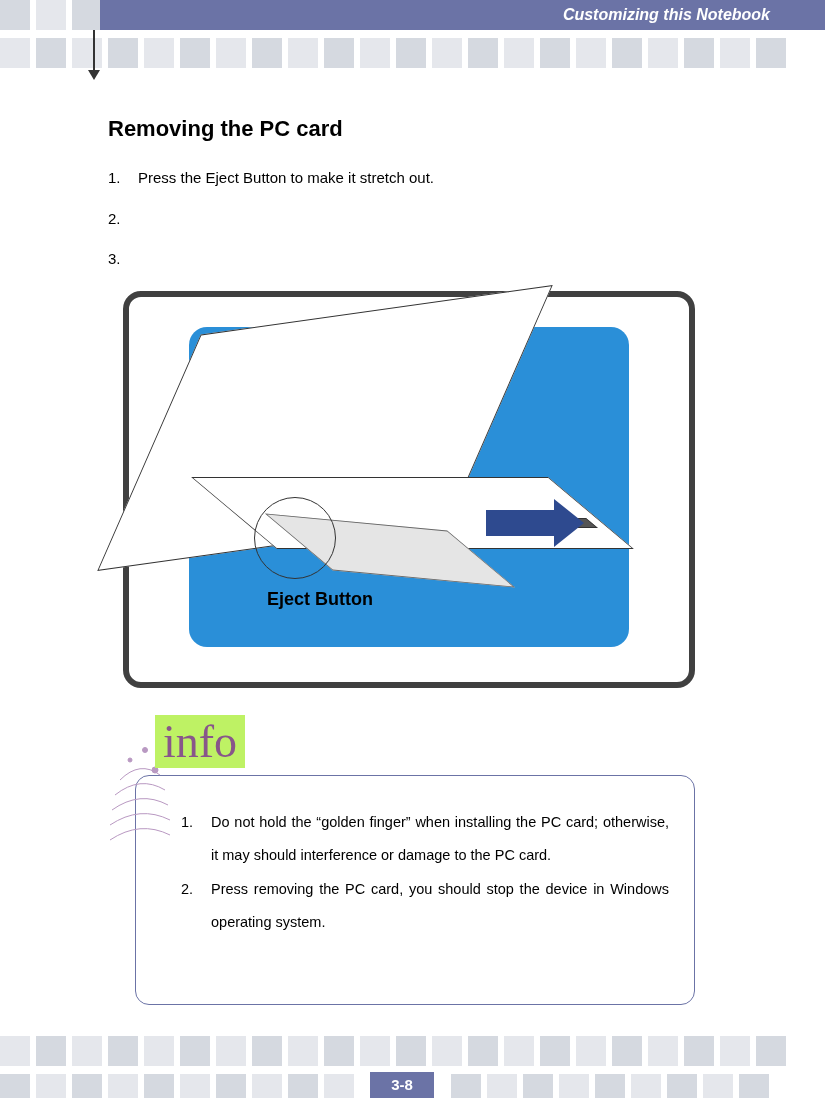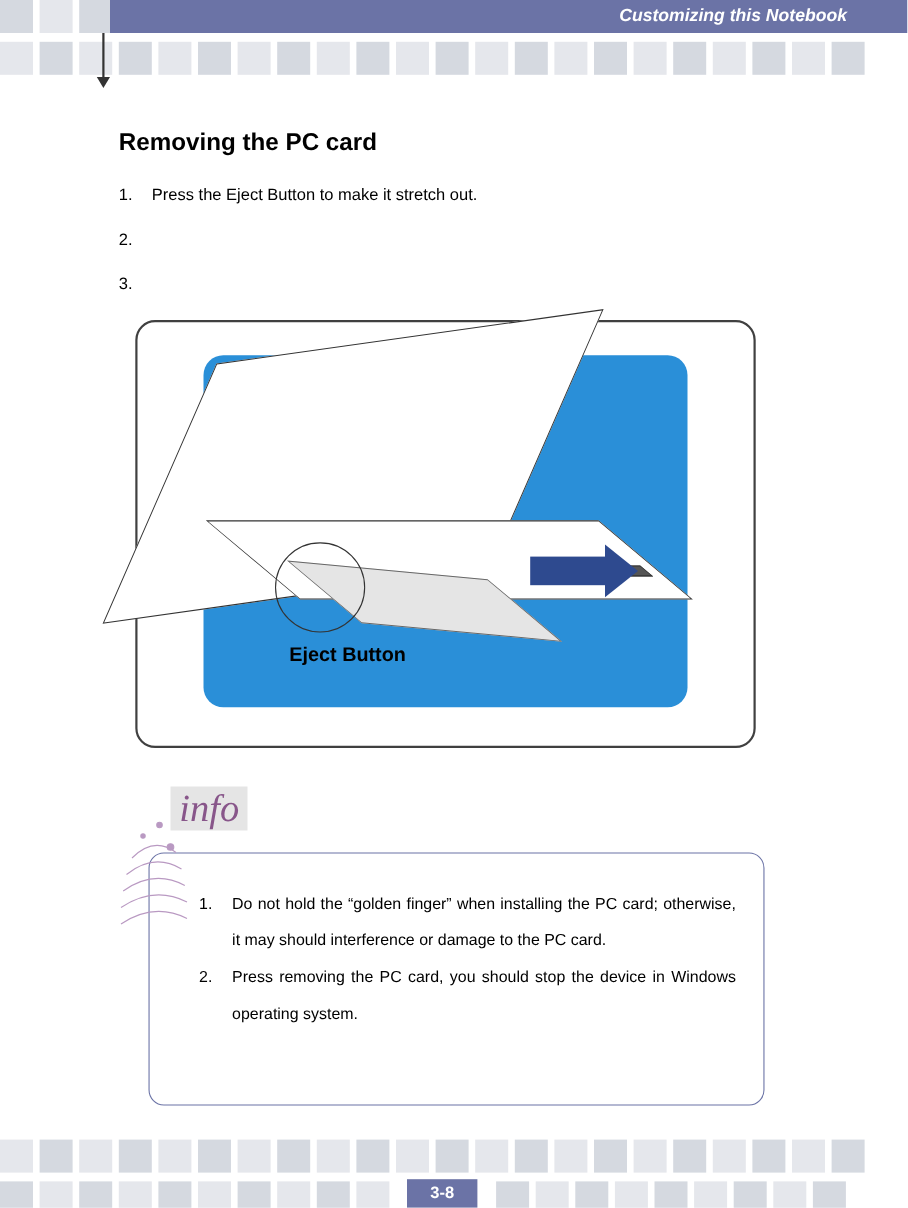--- a/index.html
+++ b/index.html
@@ -80,21 +80,21 @@
     display: flex;
     margin-bottom: 18px;
   }
   .step-num {
     width: 30px;
     flex-shrink: 0;
   }
   .figure-box {
     width: 560px;
     height: 385px;
-    border: 2px solid #404040;
+    border: 6px solid #404040;
     border-radius: 18px;
     margin: 20px 0 0 15px;
     position: relative;
     background: #fff;
   }
   .figure-inner {
     position: absolute;
     left: 60px;
     top: 30px;
     width: 440px;
@@ -196,25 +196,24 @@
     padding: 30px 25px 15px 45px;
     box-sizing: border-box;
     font-size: 14.5px;
     line-height: 2.3;
   }
   .info-label {
     position: absolute;
     left: 155px;
     top: 715px;
     font-family: Georgia, serif;
-    font-style: italic;
-    font-size: 35px;
+    font-size: 46px;
     color: #88568a;
     z-index: 5;
-    background: #e5e5e5;
+    background: #bef264;
     padding: 0 8px;
   }
   .info-swirl {
     position: absolute;
     left: 100px;
     top: 720px;
     width: 90px;
     height: 140px;
     pointer-events: none;
     z-index: 4;

